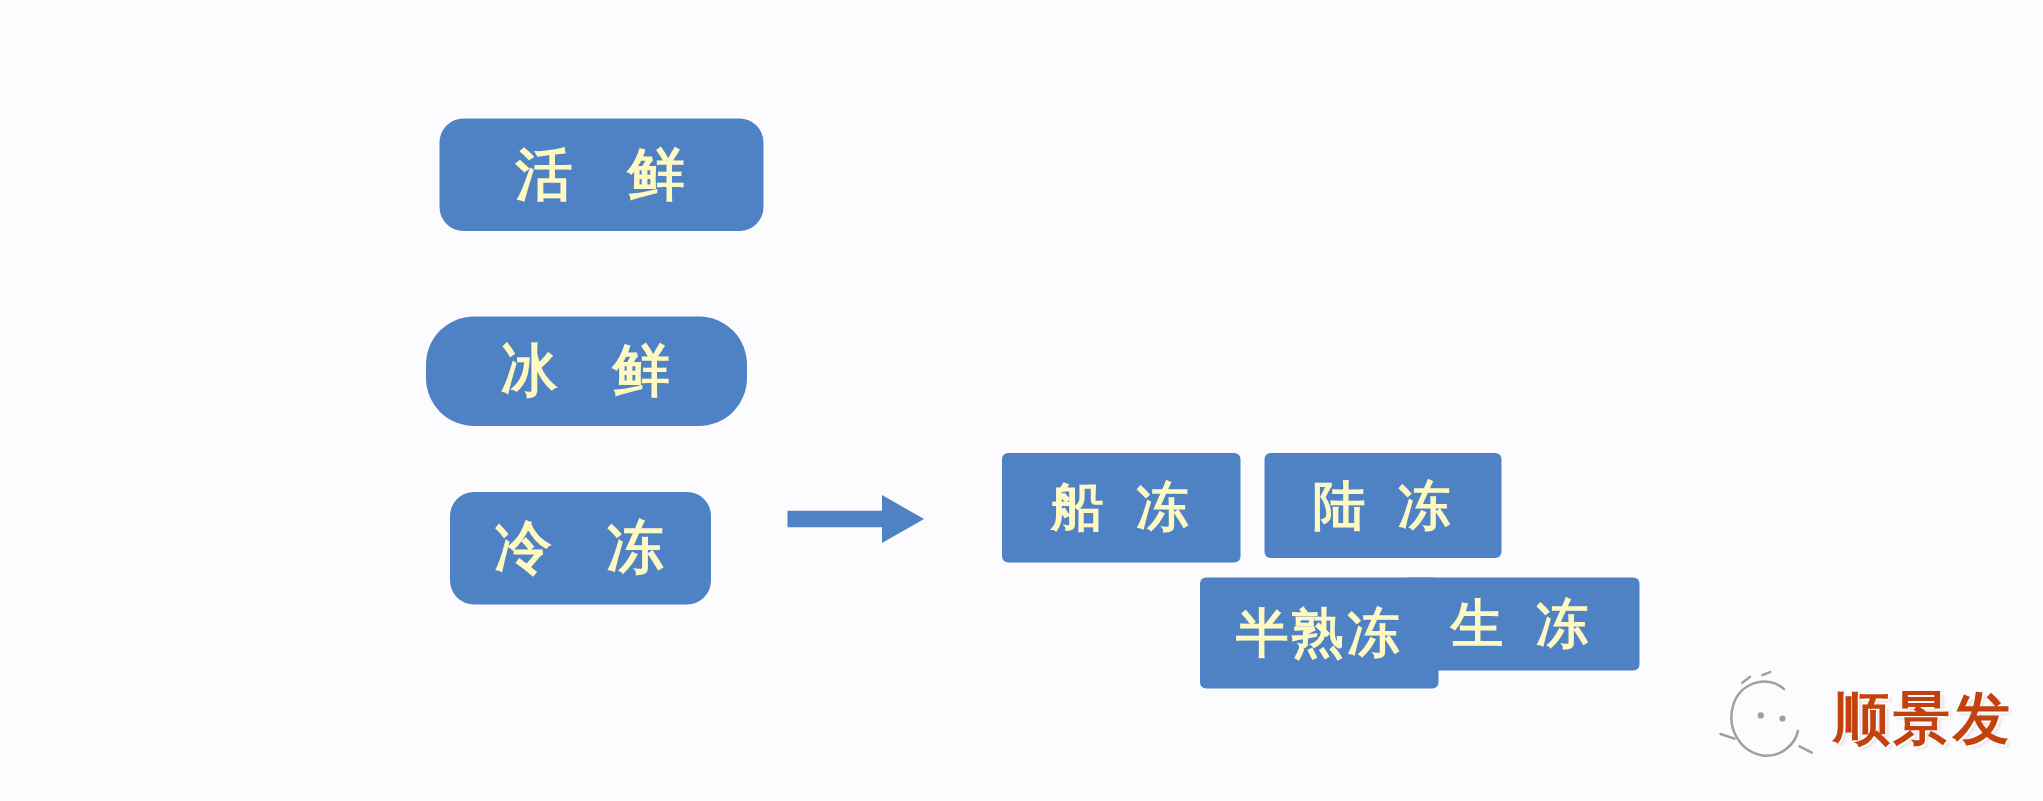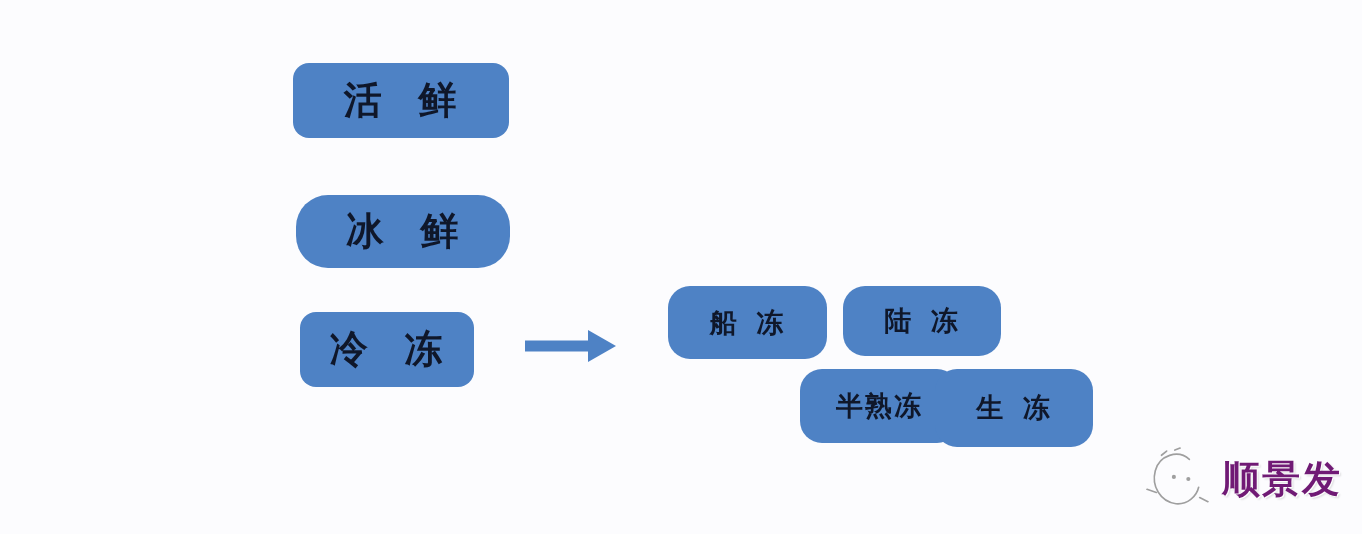--- a/index.html
+++ b/index.html
@@ -10,41 +10,42 @@
     overflow: hidden;
   }
   .canvas {
     position: relative;
     width: 1362px; height: 534px;
     background: #fcfcfe;
   }
   .node {
     position: absolute;
     background: #4e82c5;
-    color: #0f172a;
+    color: #fef9c3;
     border-radius: 16px;
     display: flex;
     align-items: center;
     justify-content: center;
     font-weight: bold;
     white-space: nowrap;
     user-select: none;
+    margin-top: 16px;
   }
   .node.large { font-size: 38px; letter-spacing: 2px; word-spacing: 22px; }
-  .node.small { font-size: 27px; letter-spacing: 2px; word-spacing: 8px; border-radius: 22px; }
+  .node.small { font-size: 35px; letter-spacing: 2px; word-spacing: 8px; border-radius: 4px; }
 
   .n-live   { left: 293px; top:  63px; width: 216px; height: 75px; }
-  .n-ice    { left: 296px; top: 195px; width: 214px; height: 73px; border-radius: 32px; }
+  .n-ice    { left: 284px; top: 195px; width: 214px; height: 73px; border-radius: 32px; }
   .n-frozen { left: 300px; top: 312px; width: 174px; height: 75px; }
 
   .n-ship   { left: 668px; top: 286px; width: 159px; height: 73px; }
   .n-land   { left: 843px; top: 286px; width: 158px; height: 70px; }
   .n-cooked { left: 599px; top: 369px; width: 158px; height: 74px; }
   .n-semi   { left: 800px; top: 369px; width: 159px; height: 74px; }
-  .n-raw    { left: 935px; top: 369px; width: 158px; height: 78px; }
+  .n-raw    { left: 935px; top: 369px; width: 158px; height: 62px; }
 
   .arrow-wrap {
     position: absolute;
     left: 522px; top: 329px;
     width: 96px; height: 34px;
   }
 
   .watermark {
     position: absolute;
     left: 1146px; top: 444px;
@@ -53,21 +54,21 @@
   }
   .logo-sketch {
     width: 64px; height: 70px;
     opacity: 0.85;
   }
   .brand {
     margin-left: 12px;
     font-size: 38px;
     font-weight: bold;
     letter-spacing: 2px;
-    color: #701a75;
+    color: #c2410c;
     text-shadow: 1px 1px 0 rgba(255,255,255,0.95), 2px 2px 2px rgba(0,0,0,0.12);
     white-space: nowrap;
   }
 </style>
 </head>
 <body>
 
 <div class="canvas">
 
   <div class="node large n-live">活 鲜</div>

